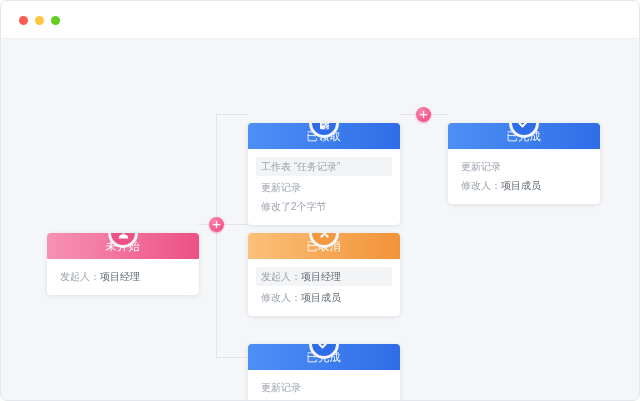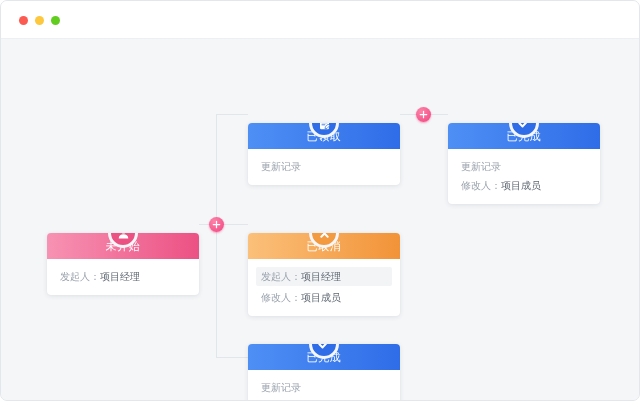--- a/index.html
+++ b/index.html
@@ -208,22 +208,28 @@
     <div class="card" style="left:247px; top:84px;">
       <div class="badge badge-blue" style="left:61px; top:-15px;">
         <svg width="15" height="15" viewBox="0 0 16 16">
           <rect x="3.2" y="1.8" width="9.6" height="12.4" rx="1.3" fill="#ffffff"></rect>
           <path d="M5.3 5.0 H10.7 M5.3 7.2 H10.7 M5.3 9.4 H8.4" stroke="#2f6de8" stroke-width="0.95" stroke-linecap="round"></path>
           <path d="M11.9 8.6 l1.7 1.7 -3.0 3.0 -2.0 0.3 0.3-2.0 z" fill="#ffffff" stroke="#2f6de8" stroke-width="0.8" stroke-linejoin="round"></path>
         </svg>
       </div>
       <div class="card-header hdr-blue">已领取</div>
       <div class="card-body">
+        <div class="row highlight">
+          <span>工作表 “任务记录”</span>
+        </div>
         <div class="row">
           <span>更新记录</span>
+        </div>
+        <div class="row">
+          <span>修改了2个字节</span>
         </div>
       </div>
     </div>
 
     <div class="card" style="left:447px; top:84px;">
       <div class="badge badge-blue" style="left:61px; top:-15px;">
         <svg width="16" height="16" viewBox="0 0 16 16">
           <path d="M3.4 8.3 L6.6 11.4 L12.5 5.0" stroke="#ffffff" stroke-width="2.1" fill="none" stroke-linecap="round" stroke-linejoin="round"></path>
         </svg>
       </div>

